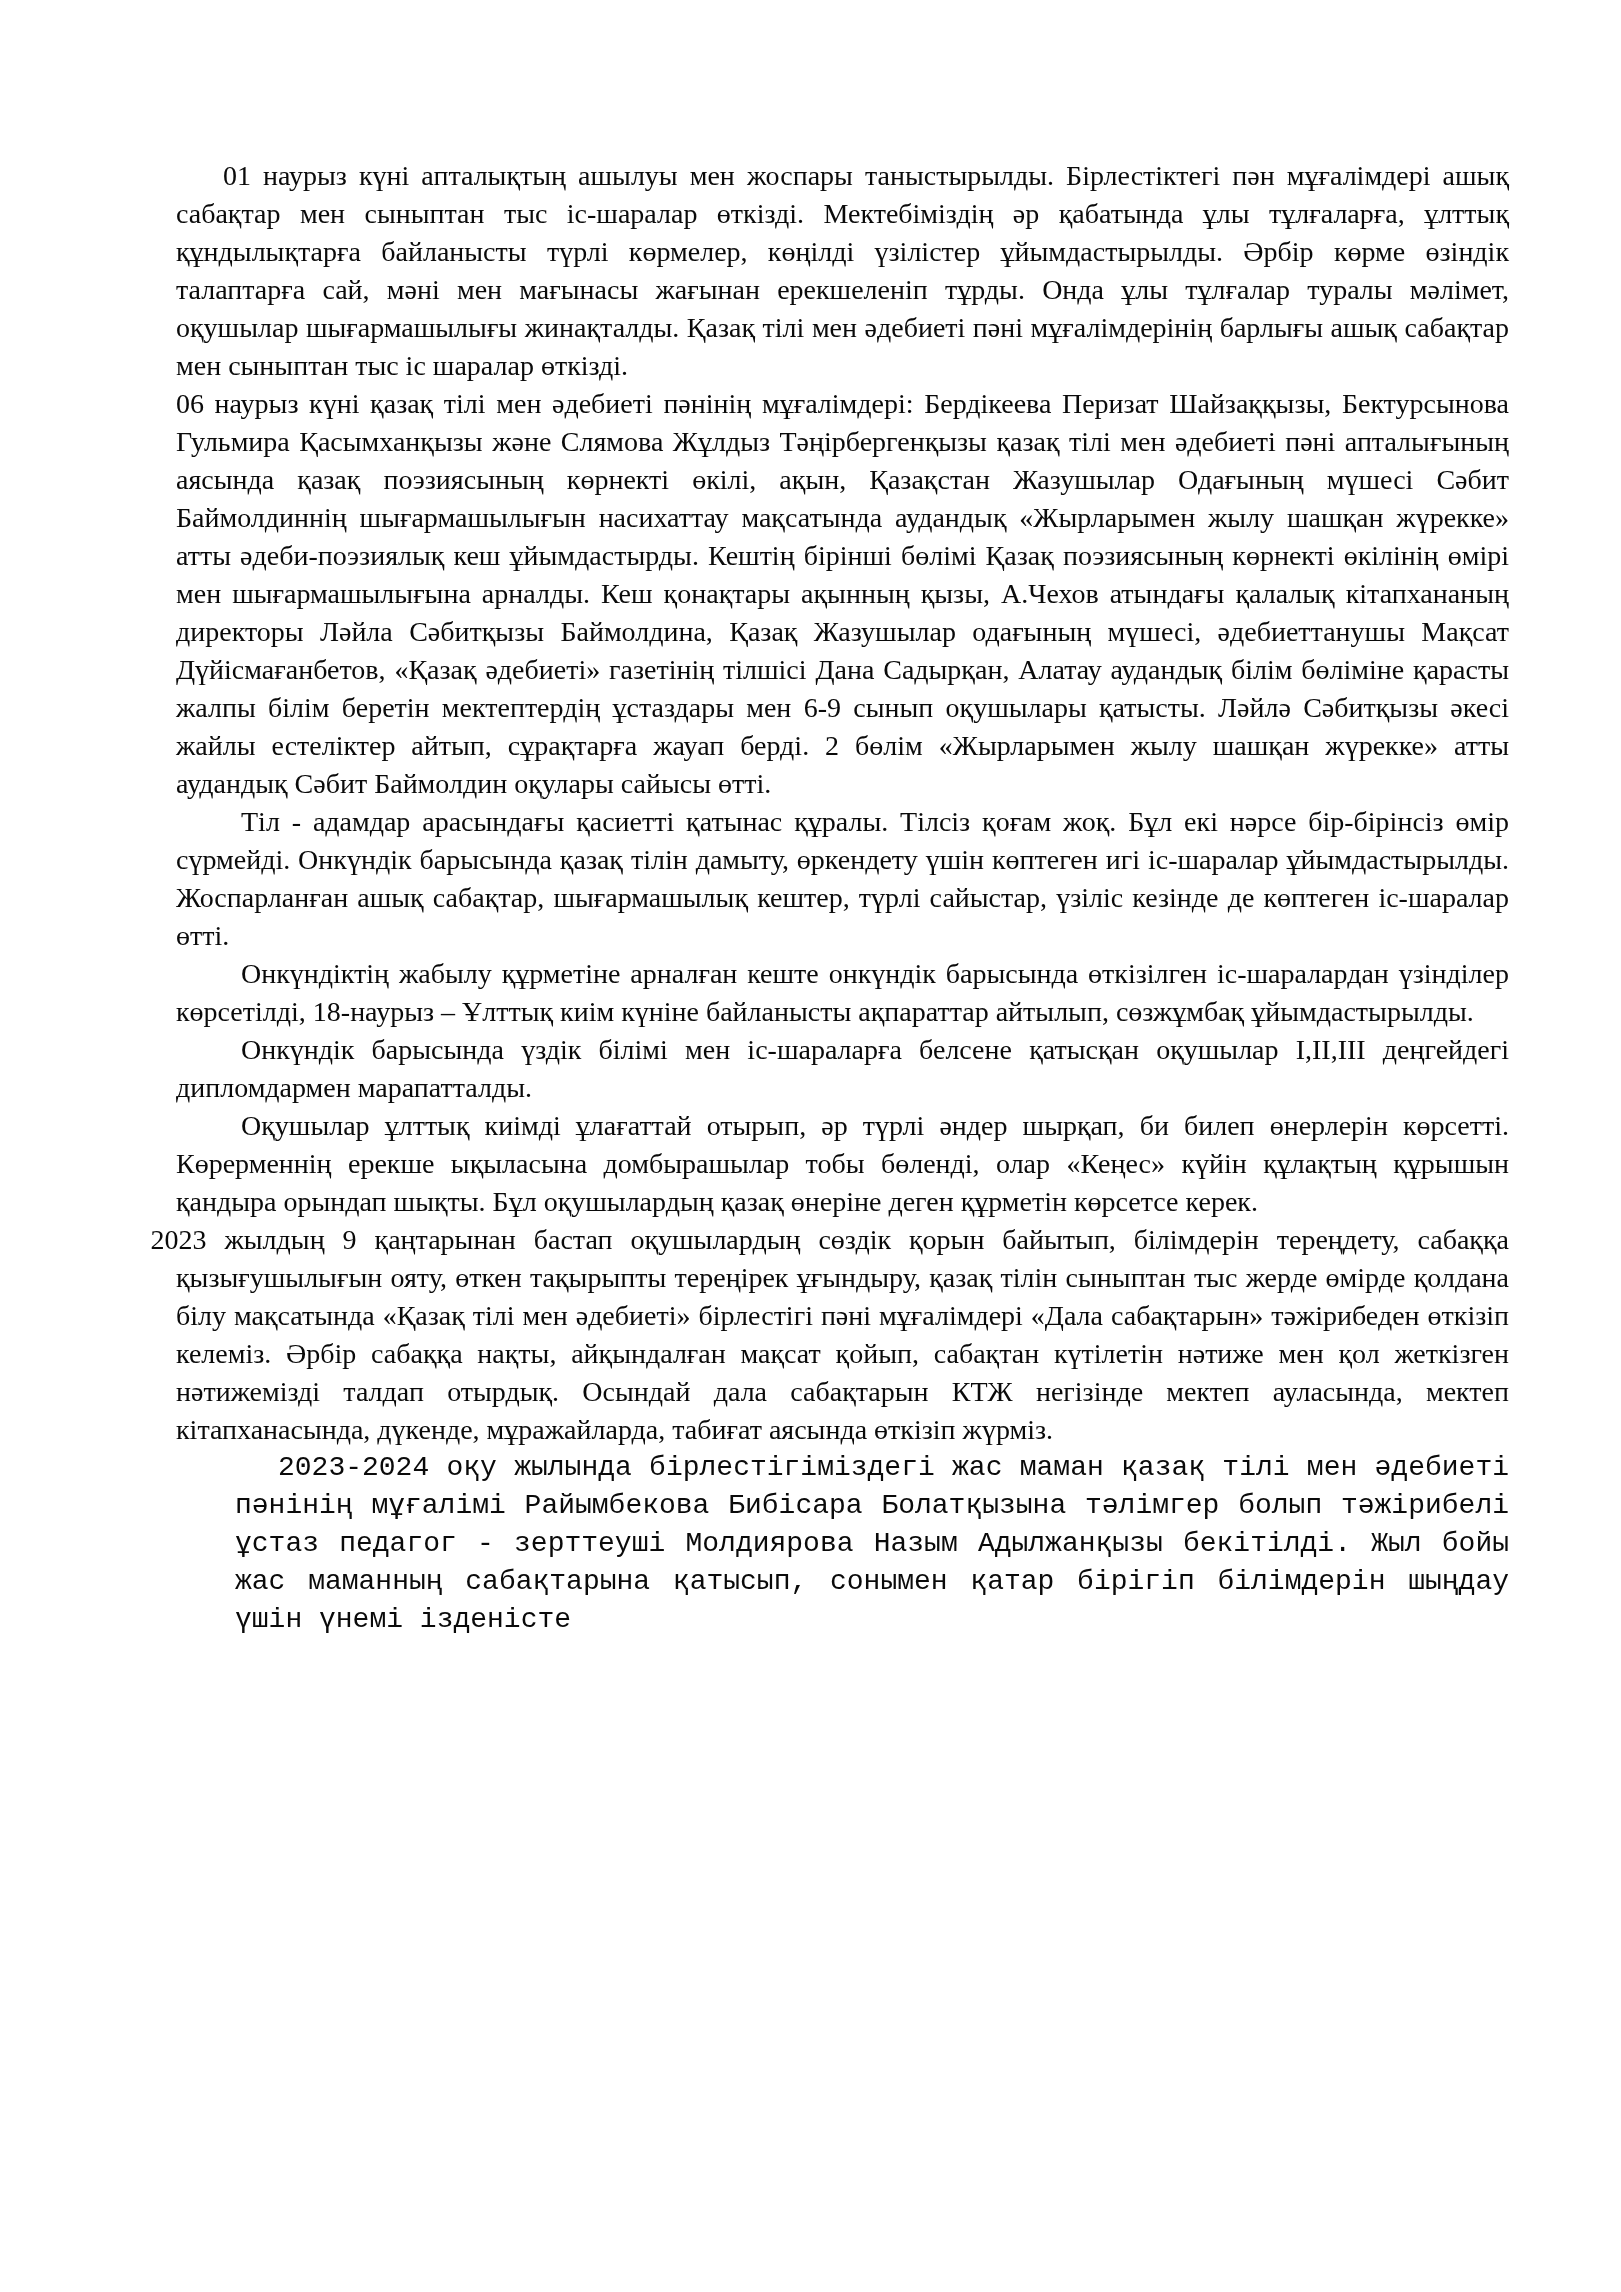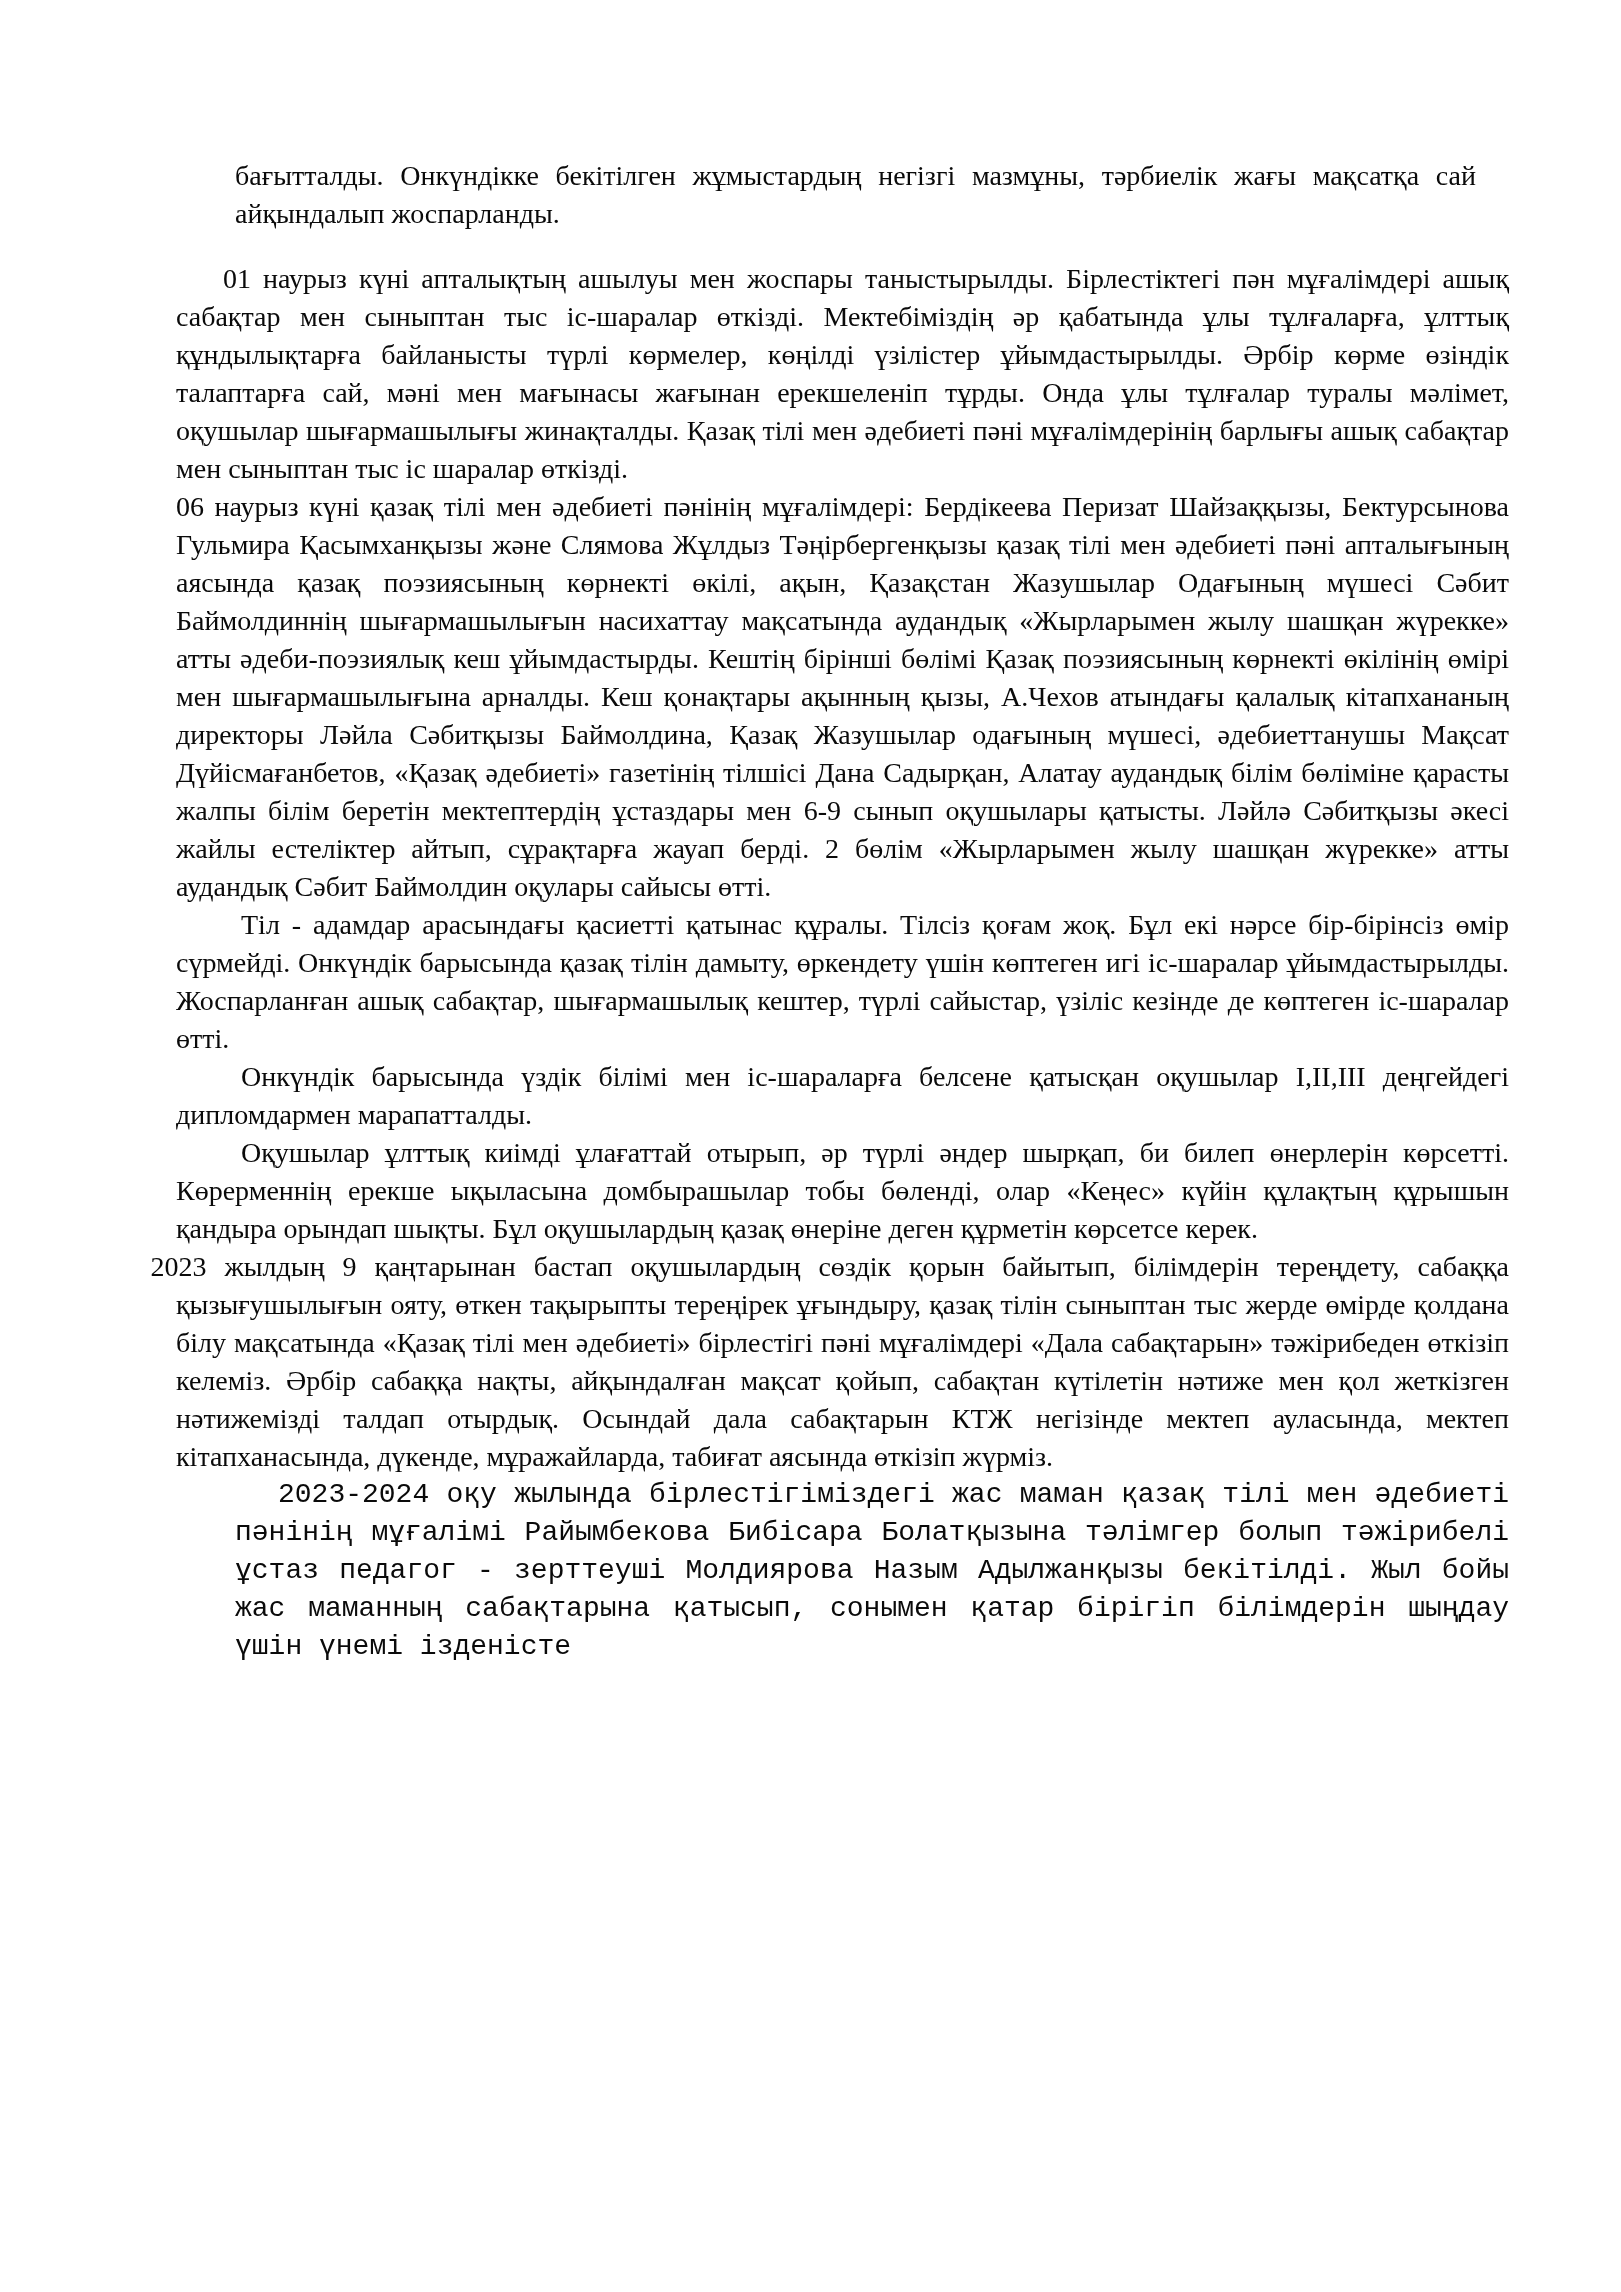--- a/index.html
+++ b/index.html
@@ -67,23 +67,23 @@
     text-align: center;
     font-size: 28px;
     line-height: 38px;
   }
 </style>
 </head>
 <body>
 
 <div class="page">
   <div class="content">
-    <p class="para-lead">бағытталды. Онкүндікке бекітілген жұмыстардың негізгі мазмұны, тәрбиелік жағы мақсатқа сай айқындалып жоспарланды.</p>
     <p class="para-indent-sm">01 наурыз күні апталықтың ашылуы мен жоспары таныстырылды. Бірлестіктегі  пән мұғалімдері ашық сабақтар мен сыныптан тыс іс-шаралар өткізді. Мектебіміздің әр қабатында ұлы тұлғаларға, ұлттық құндылықтарға байланысты түрлі көрмелер, көңілді үзілістер ұйымдастырылды. Әрбір көрме өзіндік талаптарға сай, мәні мен мағынасы жағынан ерекшеленіп тұрды. Онда ұлы тұлғалар туралы  мәлімет,  оқушылар шығармашылығы жинақталды. Қазақ тілі мен әдебиеті пәні мұғалімдерінің барлығы ашық сабақтар мен сыныптан тыс іс шаралар өткізді.</p>
     <p class="para-flush">06 наурыз күні қазақ тілі мен әдебиеті пәнінің мұғалімдері: Бердікеева Перизат Шайзаққызы, Бектурсынова Гульмира Қасымханқызы және Слямова Жұлдыз Тәңірбергенқызы қазақ тілі мен әдебиеті пәні апталығының аясында қазақ поэзиясының көрнекті өкілі, ақын, Қазақстан Жазушылар Одағының мүшесі Сәбит Баймолдиннің шығармашылығын насихаттау мақсатында аудандық «Жырларымен жылу шашқан жүрекке» атты әдеби-поэзиялық кеш ұйымдастырды. Кештің  бірінші бөлімі  Қазақ поэзиясының көрнекті өкілінің өмірі мен шығармашылығына арналды. Кеш қонақтары ақынның қызы, А.Чехов атындағы қалалық кітапхананың директоры Ләйла Сәбитқызы Баймолдина, Қазақ Жазушылар одағының мүшесі, әдебиеттанушы Мақсат Дүйісмағанбетов, «Қазақ әдебиеті» газетінің тілшісі Дана Садырқан, Алатау аудандық білім бөліміне қарасты жалпы білім беретін мектептердің ұстаздары мен 6-9 сынып оқушылары қатысты. Ләйлә Сәбитқызы әкесі жайлы естеліктер айтып, сұрақтарға жауап берді. 2 бөлім «Жырларымен жылу шашқан жүрекке» атты аудандық Сәбит Баймолдин оқулары сайысы өтті.</p>
     <p class="para-indent">Тіл - адамдар арасындағы қасиетті қатынас құралы. Тілсіз қоғам жоқ. Бұл екі нәрсе бір-бірінсіз өмір сүрмейді. Онкүндік барысында қазақ тілін дамыту, өркендету үшін көптеген игі іс-шаралар ұйымдастырылды. Жоспарланған ашық сабақтар, шығармашылық кештер, түрлі сайыстар, үзіліс кезінде де көптеген іс-шаралар өтті.</p>
+    <p class="para-indent">Онкүндіктің жабылу құрметіне арналған кеште онкүндік барысында өткізілген іс-шаралардан үзінділер көрсетілді, 18-наурыз – Ұлттық киім күніне байланысты ақпараттар айтылып, сөзжұмбақ ұйымдастырылды.</p>
     <p class="para-indent">Онкүндік  барысында үздік білімі мен іс-шараларға белсене қатысқан оқушылар I,II,III деңгейдегі дипломдармен марапатталды.</p>
     <p class="para-indent">Оқушылар ұлттық киімді ұлағаттай отырып, әр түрлі әндер шырқап, би билеп өнерлерін көрсетті. Көрерменнің ерекше ықыласына домбырашылар тобы бөленді, олар «Кеңес» күйін құлақтың құрышын қандыра орындап шықты. Бұл оқушылардың қазақ өнеріне деген құрметін көрсетсе керек.</p>
     <p class="para-outdent">2023 жылдың   9 қаңтарынан бастап оқушылардың сөздік қорын байытып, білімдерін тереңдету, сабаққа қызығушылығын ояту, өткен тақырыпты тереңірек ұғындыру, қазақ тілін сыныптан тыс жерде өмірде қолдана білу мақсатында «Қазақ тілі мен әдебиеті» бірлестігі пәні мұғалімдері «Дала сабақтарын» тәжірибеден өткізіп келеміз. Әрбір сабаққа нақты, айқындалған мақсат қойып, сабақтан күтілетін нәтиже мен қол жеткізген нәтижемізді талдап отырдық. Осындай дала сабақтарын КТЖ негізінде мектеп ауласында, мектеп кітапханасында, дүкенде, мұражайларда, табиғат аясында өткізіп жүрміз.</p>
     <p class="para-close">2023-2024 оқу жылында бірлестігіміздегі жас маман қазақ тілі мен әдебиеті  пәнінің мұғалімі Райымбекова Бибісара Болатқызына тәлімгер болып тәжірибелі ұстаз педагог - зерттеуші Молдиярова Назым Адылжанқызы бекітілді. Жыл бойы жас маманның сабақтарына қатысып, сонымен қатар бірігіп білімдерін шыңдау үшін үнемі ізденісте</p>
   </div>
 </div>
 
 
 </body></html>

